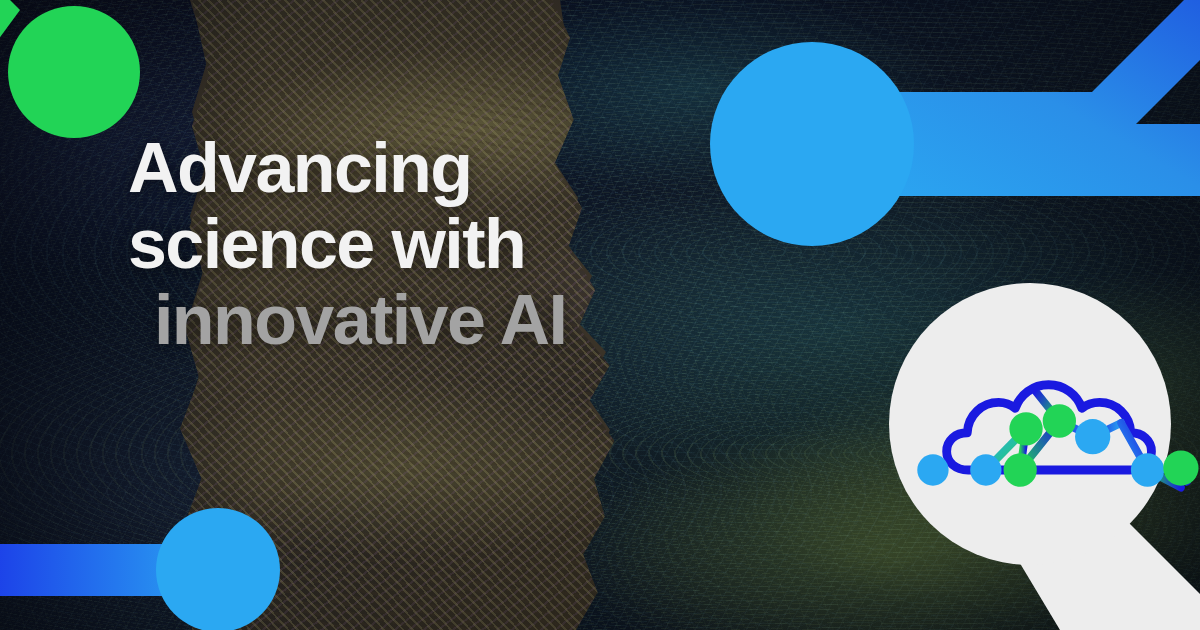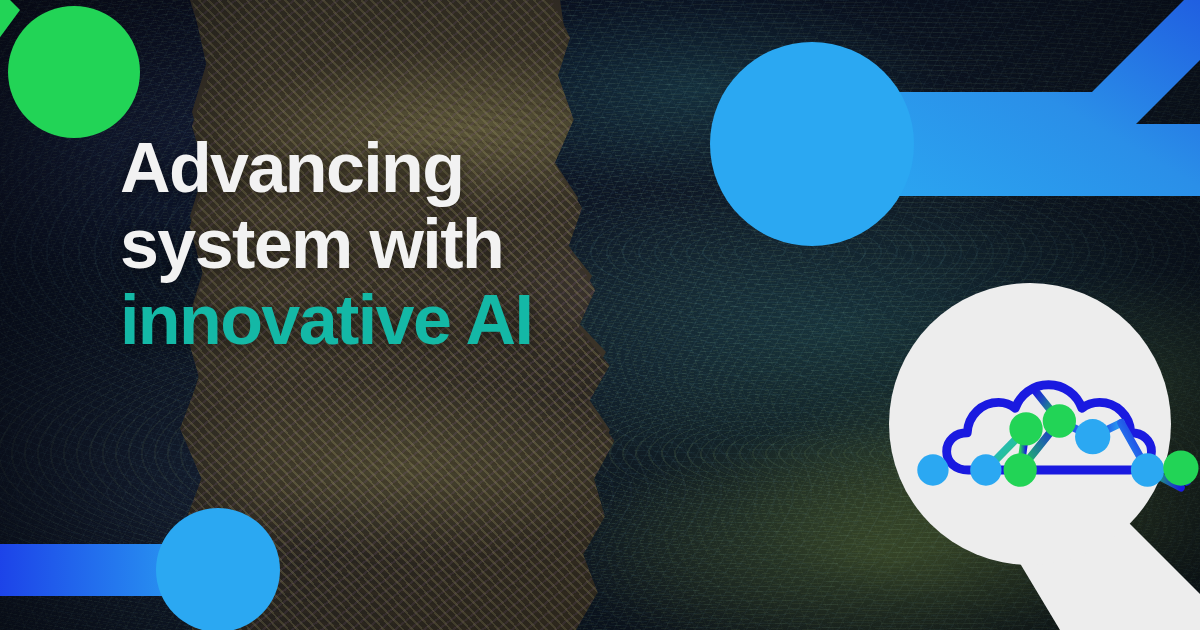--- a/index.html
+++ b/index.html
@@ -76,33 +76,33 @@
     background:
       radial-gradient(ellipse 85% 80% at 30% 50%, rgba(0,0,0,0) 35%, rgba(3,5,12,.42) 100%),
       linear-gradient(90deg, rgba(4,6,14,.55) 0%, rgba(0,0,0,0) 22%, rgba(0,0,0,0) 78%, rgba(4,8,14,.30) 100%);
   }
 
   .shape-svg{position:absolute;left:0;top:0;width:1200px;height:630px;pointer-events:none;}
 
   
   .headline{
     position:absolute;
-    left:120px;top:130px;
+    left:128px;top:130px;
     width:620px;
     margin:0;
     font-family:"Liberation Sans", sans-serif;
     font-weight:700;
     font-size:70px;
     line-height:76px;
     letter-spacing:-1.6px;
     color:#f2f2f2;
     text-shadow:0 2px 14px rgba(0,0,0,.42);
   }
   .headline .hl-line{display:block;white-space:nowrap;}
-  .headline .hl-accent{color:#14b8a6;}
+  .headline .hl-accent{color:#a3a3a3;margin-left:26px;}
 </style>
 </head>
 <body>
 
 <div id="banner">
 
   <div class="bg-layer bg-ocean"></div>
   <div class="bg-layer bg-swirl"></div>
   <div class="bg-layer bg-swirl2"></div>
 
@@ -203,17 +203,17 @@
       <circle cx="132" cy="50" r="17" fill="#22d456"></circle>
       <circle cx="166" cy="66" r="18" fill="#2ba8f2"></circle>
       <circle cx="222" cy="100" r="17" fill="#2ba8f2"></circle>
       <circle cx="256" cy="98" r="18" fill="#22d456"></circle>
       <circle cx="57" cy="100" r="16" fill="#2ba8f2"></circle>
     </g>
   </svg>
 
   <h1 class="headline">
     <span class="hl-line">Advancing</span>
-    <span class="hl-line">system with</span>
+    <span class="hl-line">science with</span>
     <span class="hl-line hl-accent">innovative AI</span>
   </h1>
 
 </div>
 
 </body></html>

